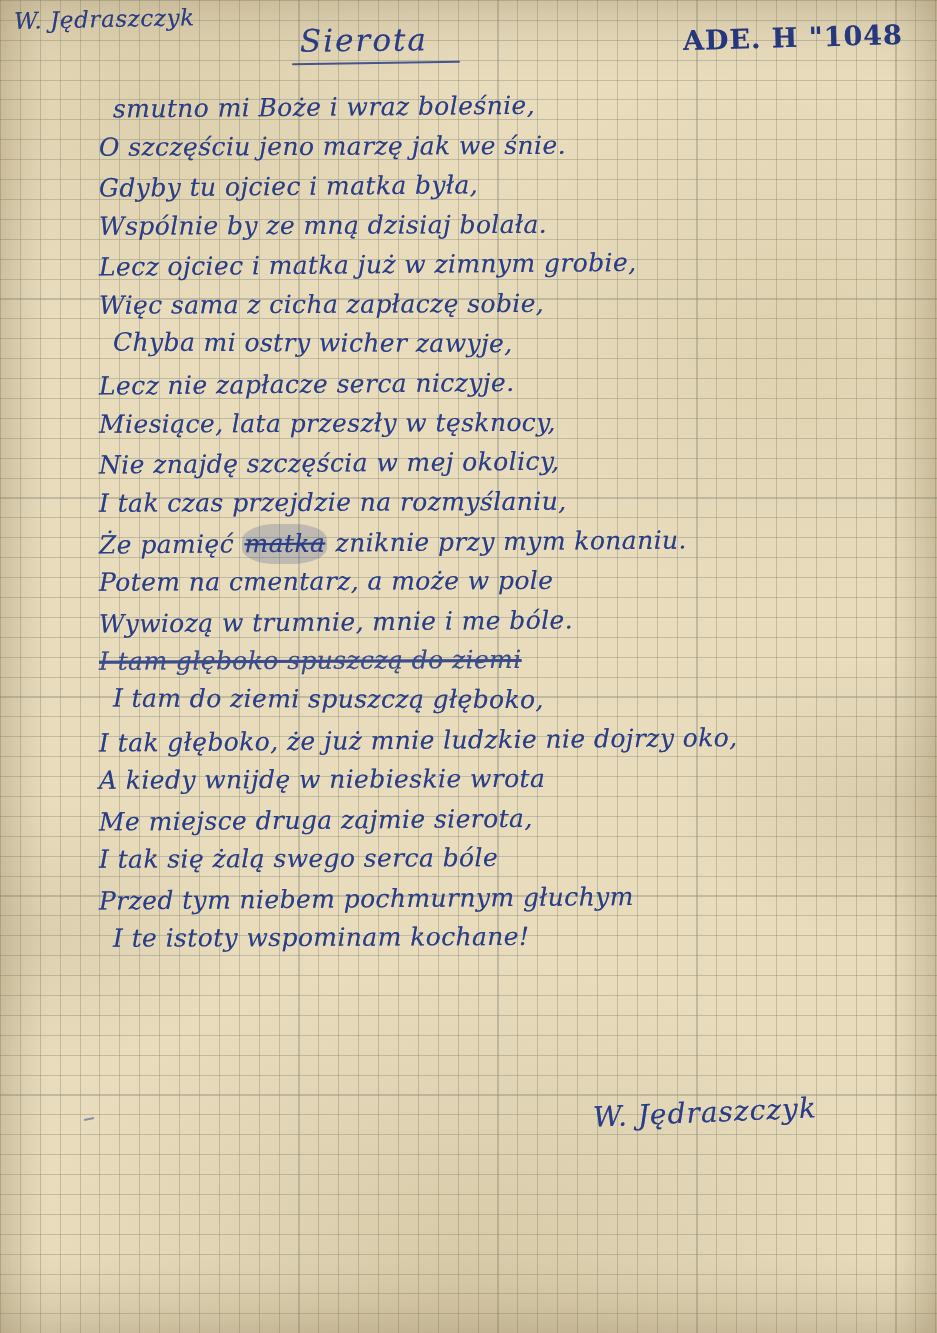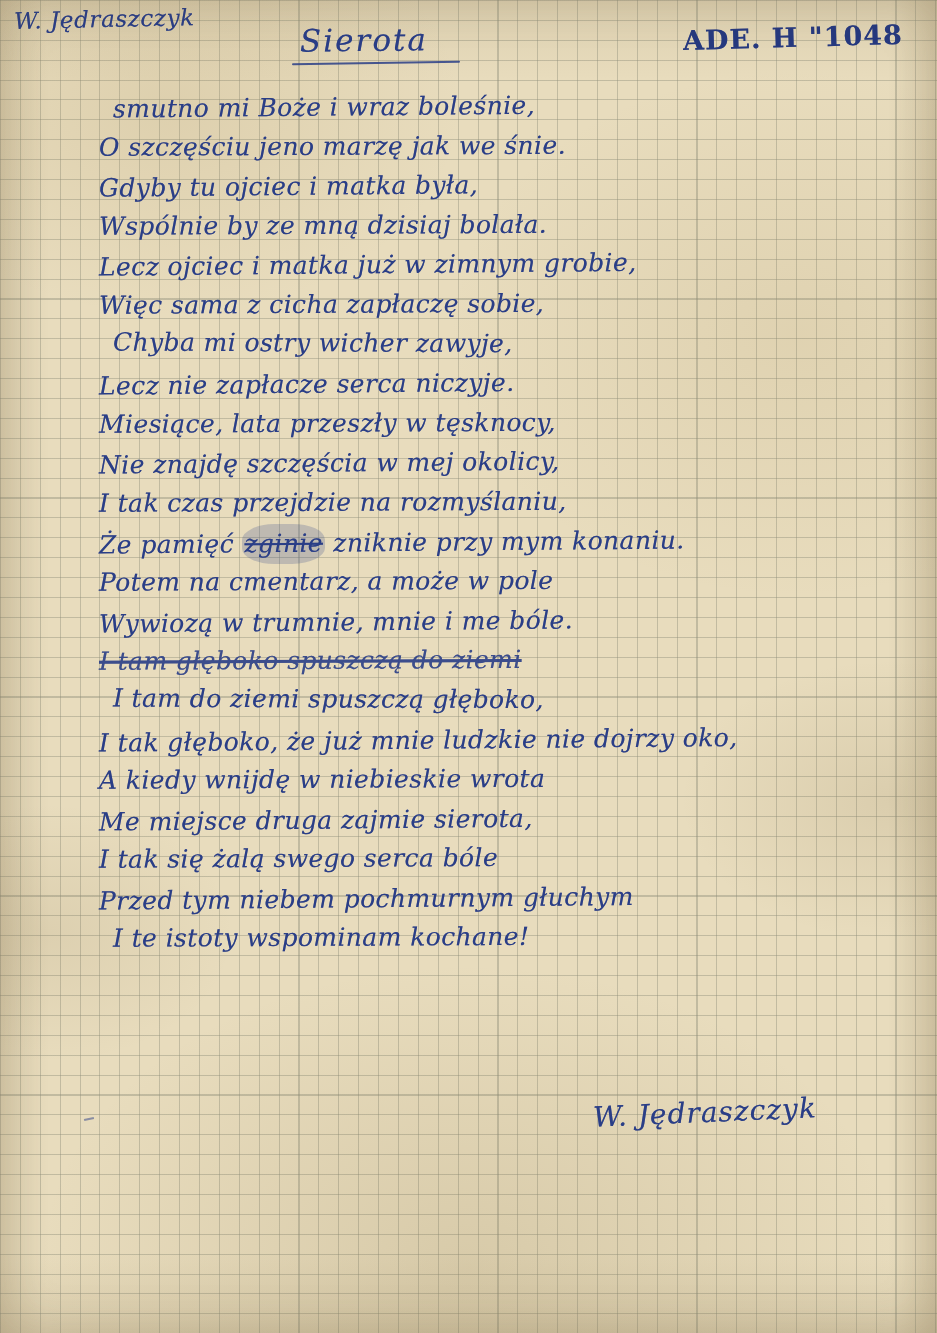--- a/index.html
+++ b/index.html
@@ -183,21 +183,21 @@
       <div class="line ind-neg tilt-b">O szczęściu jeno marzę jak we śnie.</div>
       <div class="line ind-neg tilt-a">Gdyby tu ojciec i matka była,</div>
       <div class="line ind-neg tilt-b">Wspólnie by ze mną dzisiaj bolała.</div>
       <div class="line ind-neg tilt-a">Lecz ojciec i matka już w zimnym grobie,</div>
       <div class="line ind-neg tilt-b">Więc sama z cicha zapłaczę sobie,</div>
       <div class="line ind1 tilt-c">Chyba mi ostry wicher zawyje,</div>
       <div class="line ind-neg tilt-a">Lecz nie zapłacze serca niczyje.</div>
       <div class="line ind-neg tilt-b">Miesiące, lata przeszły w tęsknocy,</div>
       <div class="line ind-neg tilt-a">Nie znajdę szczęścia w mej okolicy,</div>
       <div class="line ind-neg tilt-b">I tak czas przejdzie na rozmyślaniu,</div>
-      <div class="line ind-neg tilt-a"><span>Że pamięć </span><span class="struck inkblot">zginie</span><span> zniknie przy mym konaniu.</span></div>
+      <div class="line ind-neg tilt-a"><span>Że pamięć </span><span class="struck inkblot">matka</span><span> zniknie przy mym konaniu.</span></div>
       <div class="line ind-neg tilt-b">Potem na cmentarz, a może w pole</div>
       <div class="line ind-neg tilt-a">Wywiozą w trumnie, mnie i me bóle.</div>
       <div class="line ind-neg tilt-b struck-line">I tam głęboko spuszczą do ziemi</div>
       <div class="line ind1 tilt-c">I tam do ziemi spuszczą głęboko,</div>
       <div class="line ind-neg tilt-a">I tak głęboko, że już mnie ludzkie nie dojrzy oko,</div>
       <div class="line ind-neg tilt-b">A kiedy wnijdę w niebieskie wrota</div>
       <div class="line ind-neg tilt-a">Me miejsce druga zajmie sierota,</div>
       <div class="line ind-neg tilt-b">I tak się żalą swego serca bóle</div>
       <div class="line ind-neg tilt-a">Przed tym niebem pochmurnym głuchym</div>
       <div class="line ind1 tilt-b">I te istoty wspominam kochane!</div>

